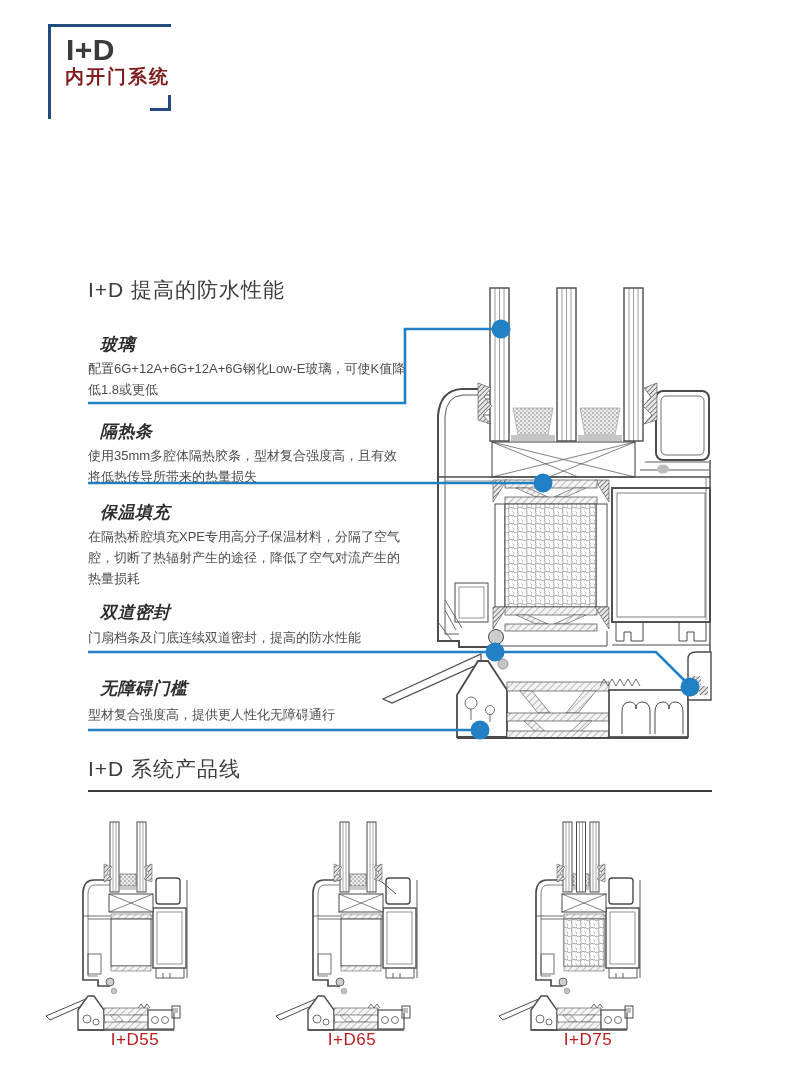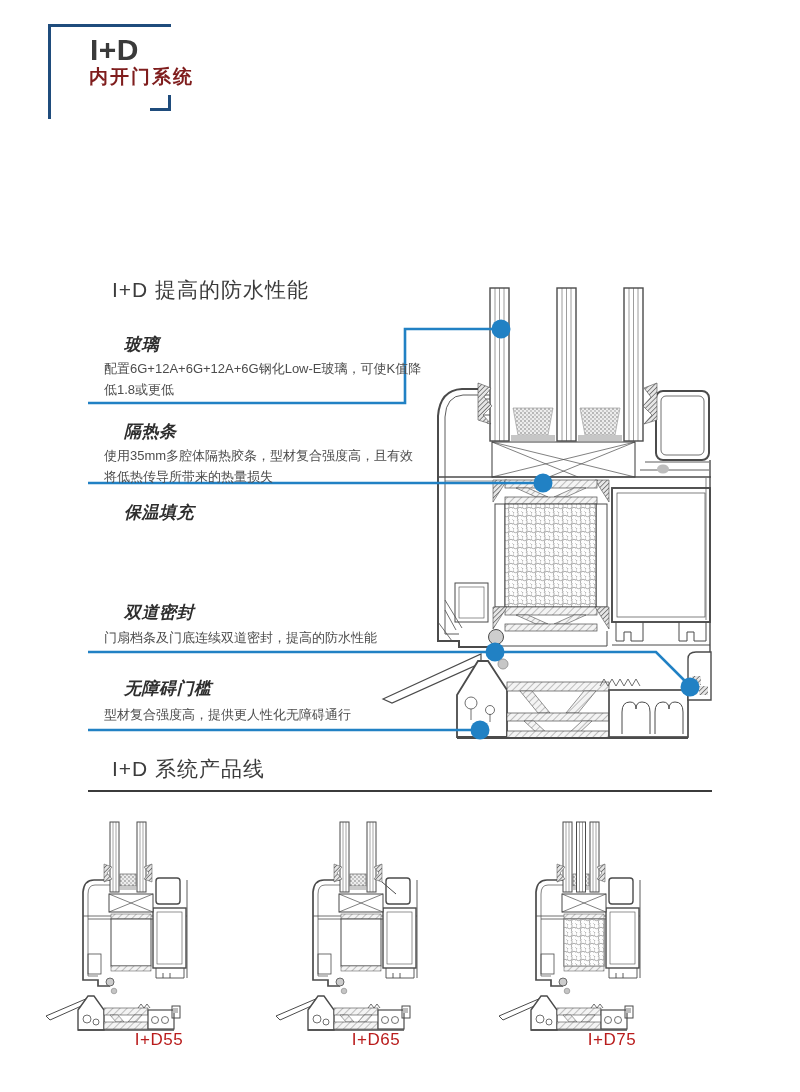--- a/index.html
+++ b/index.html
@@ -1,31 +1,31 @@
 <!DOCTYPE html>
 <html style="--accent: #2181c4; --navy: #1f4c7c;"><head>
 <meta charset="utf-8">
 <style>
   html,body{margin:0;padding:0;background:#fff;}
   .page{position:relative;width:800px;height:1092px;background:#fff;overflow:hidden;
         font-family:"Liberation Sans","DejaVu Sans",sans-serif;color:#3f3f3f;}
   .art{position:absolute;left:0;top:0;z-index:1;pointer-events:none;}
-  .txt{position:absolute;z-index:2;margin-left:24px;}
+  .txt{position:absolute;z-index:2;}
 
   
   .logo-frame{position:absolute;left:48px;top:24px;width:120px;height:92px;
               border-top:3px solid var(--navy);border-left:3px solid var(--navy);}
   .logo-title{position:absolute;left:66px;top:33px;font-size:30px;font-weight:800;color:#3a3a3a;letter-spacing:.5px;}
   .logo-sub{position:absolute;left:65px;top:64px;font-size:19px;font-weight:600;color:#7f1d1d;letter-spacing:2px;}
   .logo-corner{position:absolute;left:150px;top:95px;width:18px;height:13px;
                border-right:3px solid var(--navy);border-bottom:3px solid var(--navy);}
 
   .sec-heading{position:absolute;left:88px;font-size:21px;font-weight:500;color:#3c3c3c;letter-spacing:1px;}
   .feature-title{position:absolute;left:100px;font-size:17px;font-weight:700;color:#2e2e2e;letter-spacing:.5px;font-style:italic;}
-  .feature-desc{position:absolute;left:80px;width:322px;font-size:13px;line-height:1.62;color:#4c4c4c;}
+  .feature-desc{position:absolute;left:88px;width:322px;font-size:13px;line-height:1.62;color:#4c4c4c;}
   .divider{position:absolute;left:88px;top:790px;width:624px;height:2px;background:#3b3b3b;}
   .prod-label{position:absolute;top:1030px;width:120px;text-align:center;font-size:17px;color:#b91c1c;letter-spacing:.5px;}
 
   .leader{stroke:var(--accent);stroke-width:2.6;fill:none;}
   .leader-dot{fill:var(--accent);stroke:none;}
 </style>
 </head>
 <body>
 
 <div class="page">
@@ -37,20 +37,21 @@
 
   <div class="sec-heading txt" style="top:276px">I+D 提高的防水性能</div>
 
   <div class="feature-title txt" style="top:333px">玻璃</div>
   <div class="feature-desc txt" style="top:358px">配置6G+12A+6G+12A+6G钢化Low-E玻璃，可使K值降低1.8或更低</div>
 
   <div class="feature-title txt" style="top:420px">隔热条</div>
   <div class="feature-desc txt" style="top:445px">使用35mm多腔体隔热胶条，型材复合强度高，且有效将低热传导所带来的热量损失</div>
 
   <div class="feature-title txt" style="top:501px">保温填充</div>
+  <div class="feature-desc txt" style="top:526px">在隔热桥腔填充XPE专用高分子保温材料，分隔了空气腔，切断了热辐射产生的途径，降低了空气对流产生的热量损耗</div>
 
   <div class="feature-title txt" style="top:601px">双道密封</div>
   <div class="feature-desc txt" style="top:627px">门扇档条及门底连续双道密封，提高的防水性能</div>
 
   <div class="feature-title txt" style="top:677px">无障碍门槛</div>
   <div class="feature-desc txt" style="top:704px">型材复合强度高，提供更人性化无障碍通行</div>
 
   <div class="sec-heading txt" style="top:755px">I+D 系统产品线</div>
   <div class="divider"></div>
 

